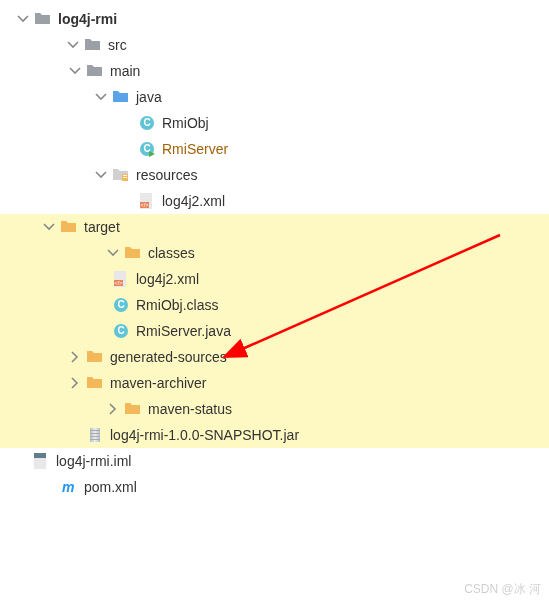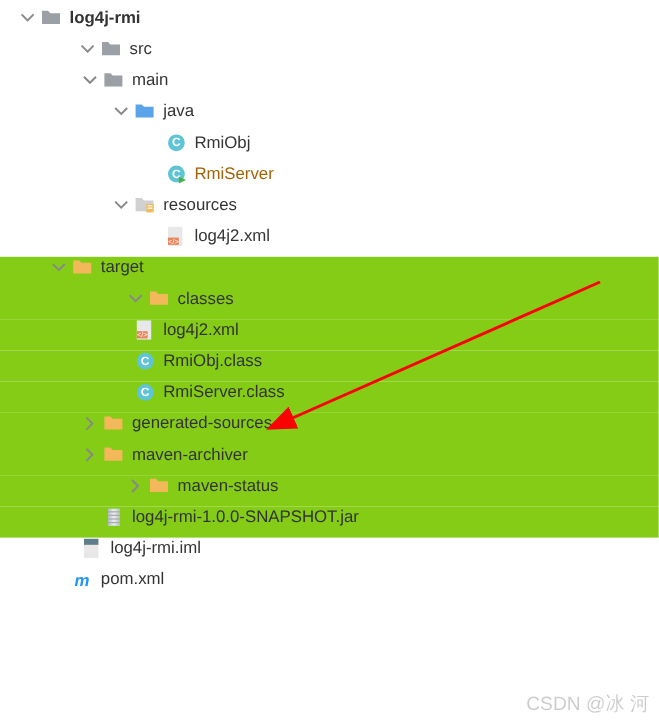--- a/index.html
+++ b/index.html
@@ -10,20 +10,21 @@
     font-size: 14px;
     color: #333;
     background: #fff;
     width: 549px;
     height: 604px;
     position: relative;
     overflow: hidden;
   }
   .node {
     display: flex;
+    align-items: center;
     height: 26px;
     padding-right: 8px;
   }
   .chevron {
     width: 18px;
     height: 18px;
     display: flex;
     align-items: center;
     justify-content: center;
     margin-right: 2px;
@@ -37,26 +38,26 @@
     align-items: center;
     justify-content: center;
     margin-right: 6px;
     flex-shrink: 0;
   }
   .label {
     white-space: nowrap;
   }
   .bold { font-weight: bold; }
   .selected { color: #a16207; }
-  .highlight { background: #84cc16; }
+  .highlight { background: #fef9c3; }
   .watermark {
     position: absolute;
     right: 8px;
     bottom: 6px;
-    font-size: 16px;
+    font-size: 12px;
     color: rgba(0,0,0,0.2);
     margin-left: 22px;
   }
   .arrow-svg {
     position: absolute;
     top: 230px;
     left: 220px;
     pointer-events: none;
   }
 </style>
@@ -265,21 +266,21 @@
     </span>
   <span class="label">RmiObj.class</span>
 </div>
 
 <div class="node highlight" style="padding-left:112px">
   <span class="icon">
       <svg width="18" height="18">
         <use href="#class"></use>
       </svg>
     </span>
-  <span class="label">RmiServer.class</span>
+  <span class="label">RmiServer.java</span>
 </div>
 
 <div class="node highlight" style="padding-left:66px">
   <span class="chevron">
       <svg width="16" height="16">
         <use href="#chev-right"></use>
       </svg>
     </span>
   <span class="icon">
       <svg width="18" height="18">
@@ -319,21 +320,21 @@
 
 <div class="node highlight" style="padding-left:86px">
   <span class="icon">
       <svg width="18" height="18">
         <use href="#jar"></use>
       </svg>
     </span>
   <span class="label">log4j-rmi-1.0.0-SNAPSHOT.jar</span>
 </div>
 
-<div class="node" style="padding-left:68px">
+<div class="node" style="padding-left:32px">
   <span class="icon">
       <svg width="18" height="18">
         <use href="#iml"></use>
       </svg>
     </span>
   <span class="label">log4j-rmi.iml</span>
 </div>
 
 <div class="node" style="padding-left:60px">
   <span class="icon">

